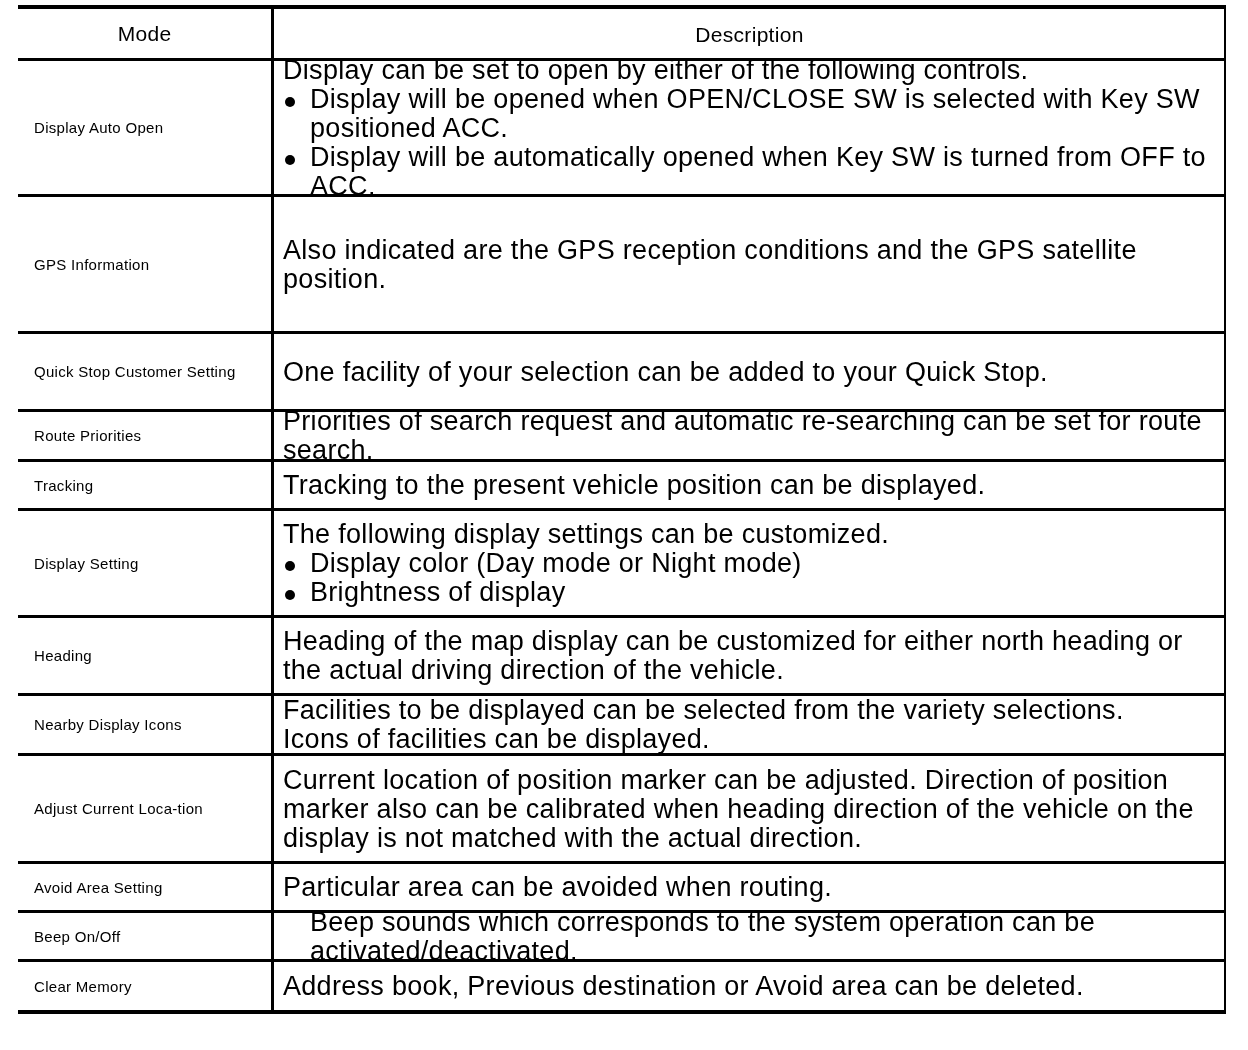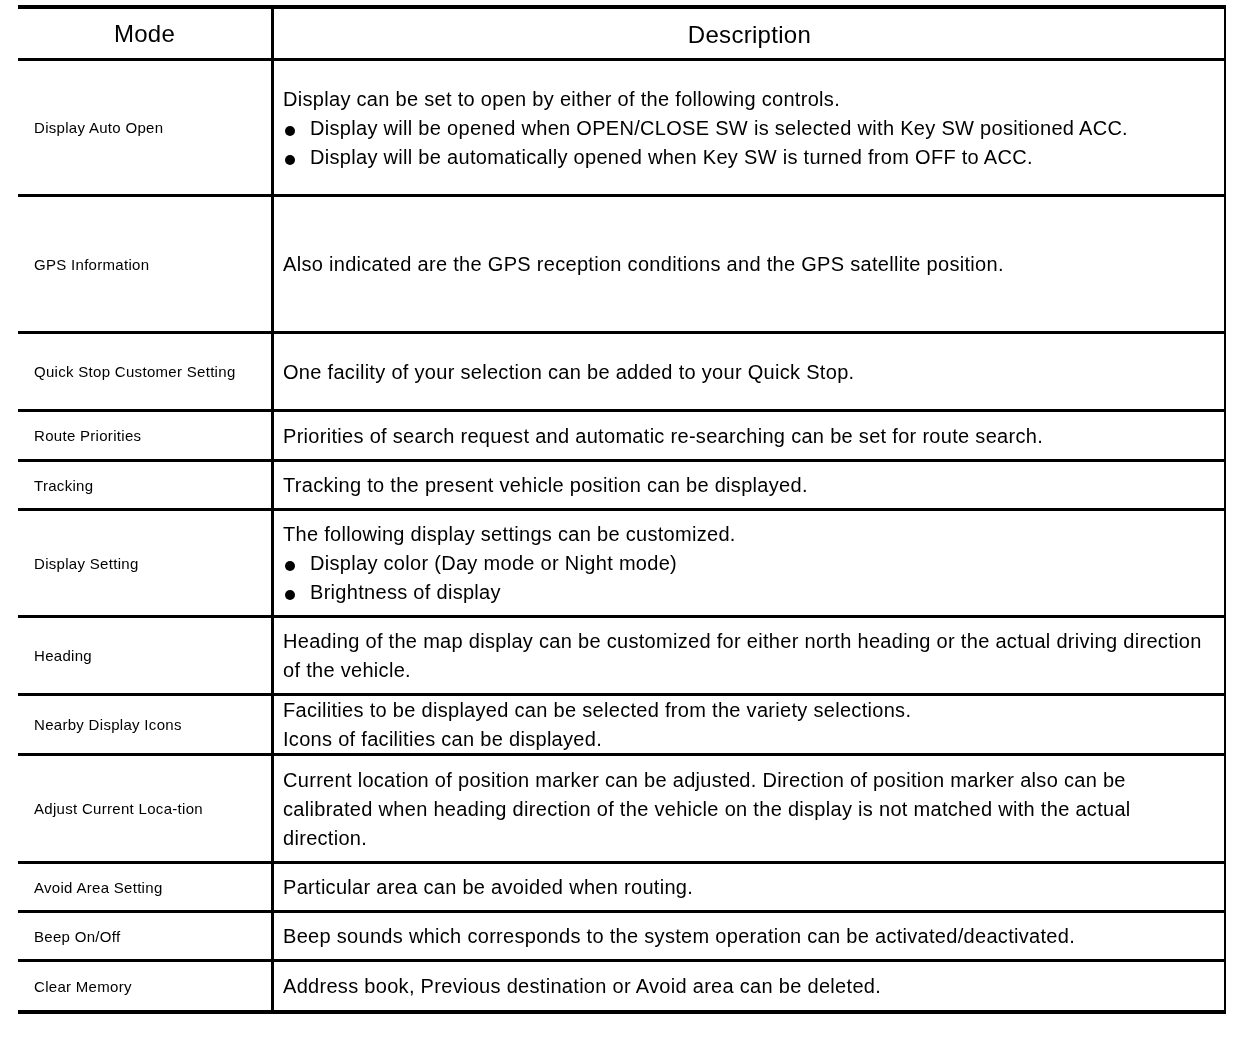--- a/index.html
+++ b/index.html
@@ -7,23 +7,23 @@
          font-family: "Liberation Sans", sans-serif; color: #000; }
   .tbl { position: absolute; left: 18px; top: 5px; width: 1208px;
          border-top: 4px solid #000; border-bottom: 4px solid #000;
          border-right: 2px solid #000; box-sizing: border-box; }
   .row { display: flex; border-bottom: 3px solid #000; box-sizing: border-box; }
   .row:last-child { border-bottom: none; }
   .c1 { width: 256px; border-right: 3px solid #000; box-sizing: border-box;
         padding: 0 16px 0 16px; display: flex; align-items: center;
         font-size: 15px; line-height: 29px; letter-spacing: 0.3px; }
   .c2 { flex: 1; padding: 7px 8px 6px 9px; box-sizing: border-box;
-        font-size: 20px; line-height: 29px; letter-spacing: 0.3px;
+        font-size: 27px; line-height: 29px; letter-spacing: 0.3px;
         display: flex; flex-direction: column; justify-content: center; }
-  .hdr .c1, .hdr .c2 { justify-content: center; text-align: center; font-size: 24px; }
+  .hdr .c1, .hdr .c2 { justify-content: center; text-align: center; font-size: 21px; }
   .hdr .c1 { padding: 0; }
   .hdr .c2 { align-items: center; }
   .bullet { position: relative; padding-left: 27px; }
   .bullet::before { content: ""; position: absolute; left: 2px; top: 12px;
                     width: 10px; height: 10px; border-radius: 50%; background: #000; }
 </style>
 </head>
 <body>
 
 <div class="tbl">
@@ -100,21 +100,21 @@
     </div>
   </div>
 
   <div class="row" style="height:49px;">
     <div class="c1">Avoid Area Setting</div>
     <div class="c2">
       <div>Particular area can be avoided when routing.</div>
     </div>
   </div>
 
-  <div class="row" style="height:49px;">
+  <div class="row" style="height:49px;gap:27px;">
     <div class="c1">Beep On/Off</div>
     <div class="c2">
       <div>Beep sounds which corresponds to the system operation can be activated/deactivated.</div>
     </div>
   </div>
 
   <div class="row" style="height:48px;">
     <div class="c1">Clear Memory</div>
     <div class="c2">
       <div>Address book, Previous destination or Avoid area can be deleted.</div>

